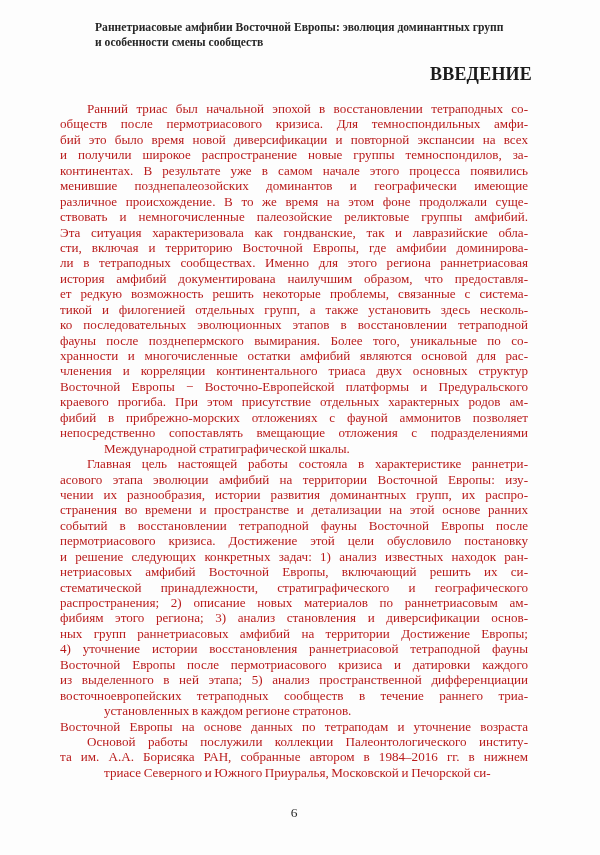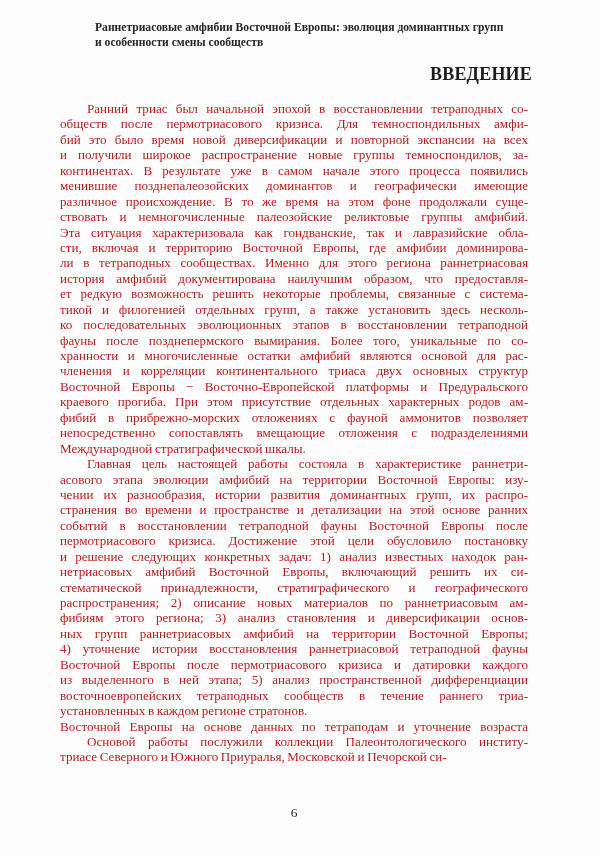--- a/index.html
+++ b/index.html
@@ -62,20 +62,21 @@
     text-align-last: justify;
     word-spacing: -0.6px;
     height: 15.45px;
     overflow: hidden;
   }
   .line.par-first {
     text-indent: 27px;
   }
   .line.par-last {
     text-align-last: left;
+    margin-left: 44px;
   }
   .page-number {
     position: absolute;
     left: 60px;
     top: 805px;
     width: 468px;
     text-align: center;
     font-size: 13.5px;
     color: #2a2a2a;
   }
@@ -123,26 +124,27 @@
       <div class="line">асового этапа эволюции амфибий на территории Восточной Европы: изу-</div>
       <div class="line">чении их разнообразия, истории развития доминантных групп, их распро-</div>
       <div class="line">странения во времени и пространстве и детализации на этой основе ранних</div>
       <div class="line">событий в восстановлении тетраподной фауны Восточной Европы после</div>
       <div class="line">пермотриасового кризиса. Достижение этой цели обусловило постановку</div>
       <div class="line">и решение следующих конкретных задач: 1) анализ известных находок ран-</div>
       <div class="line">нетриасовых амфибий Восточной Европы, включающий решить их си-</div>
       <div class="line">стематической принадлежности, стратиграфического и географического</div>
       <div class="line">распространения; 2) описание новых материалов по раннетриасовым ам-</div>
       <div class="line">фибиям этого региона; 3) анализ становления и диверсификации основ-</div>
-      <div class="line">ных групп раннетриасовых амфибий на территории Восточной Европы;</div>
+      <div class="line">ных групп раннетриасовых амфибий на территории Достижение Европы;</div>
       <div class="line">4) уточнение истории восстановления раннетриасовой тетраподной фауны</div>
       <div class="line">Восточной Европы после пермотриасового кризиса и датировки каждого</div>
       <div class="line">из выделенного в ней этапа; 5) анализ пространственной дифференциации</div>
       <div class="line">восточноевропейских тетраподных сообществ в течение раннего триа-</div>
       <div class="line par-last">установленных в каждом регионе стратонов.</div>
       <div class="line">Восточной Европы на основе данных по тетраподам и уточнение возраста</div>
       <div class="line par-first">Основой работы послужили коллекции Палеонтологического институ-</div>
+      <div class="line">та им. А.А. Борисяка РАН, собранные автором в 1984–2016 гг. в нижнем</div>
       <div class="line par-last">триасе Северного и Южного Приуралья, Московской и Печорской си-</div>
     </div>
 
   <div class="page-number">6</div>
 
 </div>
 
 </body></html>

